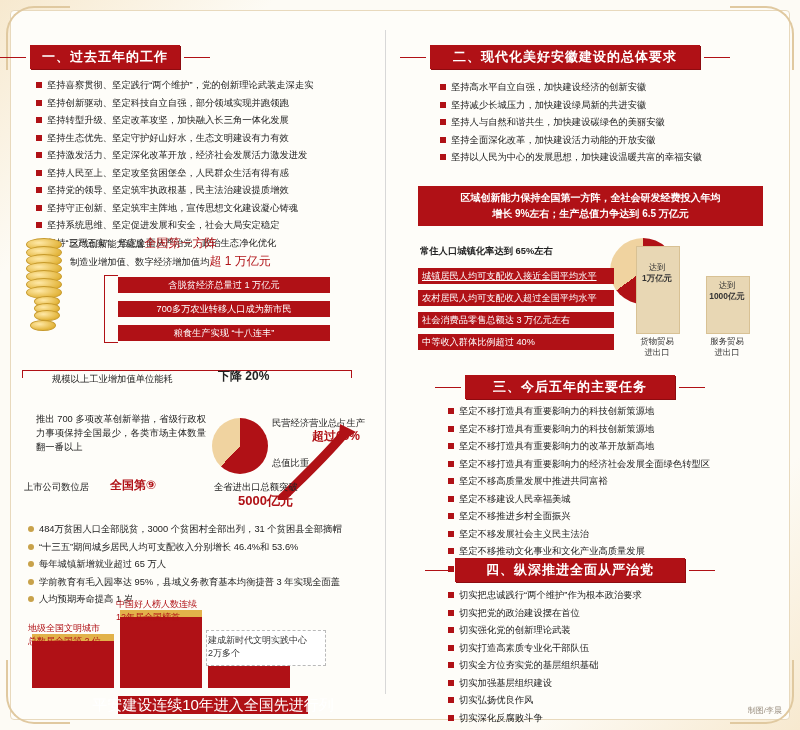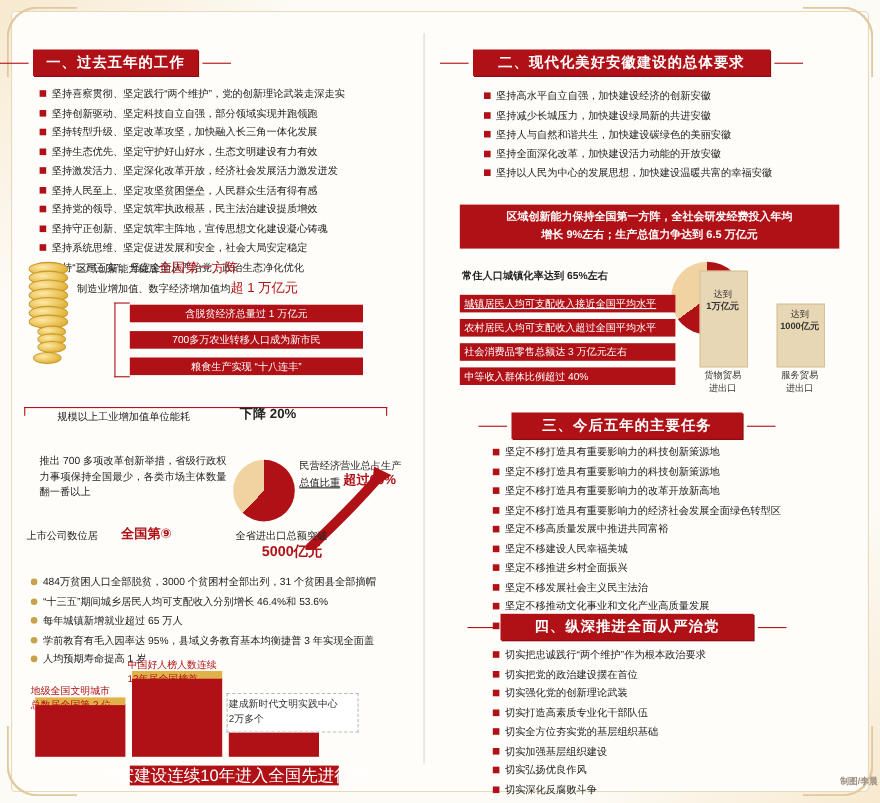--- a/index.html
+++ b/index.html
@@ -113,21 +113,21 @@
   .tradebar{position:absolute;background:#e8d7b4;border:1px solid #d8c194;}
   .tradelab{position:absolute;font-size:8.4px;text-align:center;color:#333;line-height:11px;}
   .steps .step{
     position:absolute;background:#b01116;
   }
   .stepcap{position:absolute;background:#e2b24a;}
   .caption{
     position:absolute;font-size:9px;color:#333;line-height:13px;text-align:left;
   }
   .credit{
-    position:absolute;right:2px;bottom:14px;font-size:8px;color:#9a8f80;font-weight:bold;
+    position:absolute;right:18px;bottom:14px;font-size:8px;color:#9a8f80;
   }
 </style>
 </head>
 <body>
 
 <div class="page">
   <div class="page-inner"></div>
   <div class="corner tl"></div>
   <div class="corner tr"></div>
   <div class="corner bl"></div>
@@ -212,21 +212,21 @@
   <div class="txt b" style="left:218px;top:369px;font-size:12px;">下降 20%</div>
 
   <div class="txt" style="left:36px;top:412px;width:170px;white-space:normal;text-align:justify;">推出 700 多项改革创新举措，省级行政权力事项保持全国最少，各类市场主体数量翻一番以上</div>
 
   <div class="txt" style="left:24px;top:480px;">上市公司数位居</div>
   <div class="txt b red" style="left:110px;top:478px;font-size:12px;">全国第⑨</div>
 
   <div class="pie" style="left:212px;top:418px;width:56px;height:56px;
       background:conic-gradient(#b01116 0 62%, #f0d3a0 62% 100%);"></div>
   <div class="txt" style="left:272px;top:416px;">民营经济营业总占生产</div>
-  <div class="txt" style="left:272px;top:432px;text-decoration:underline;">总值比重</div>
+  <div class="txt" style="left:272px;top:456px;">总值比重</div>
   <div class="txt b red" style="left:312px;top:429px;font-size:12px;">超过60%</div>
 
   <svg width="120" height="80" style="position:absolute;left:252px;top:420px;">
     <path d="M 30 78 C 48 60, 70 40, 92 14" stroke="#b01116" stroke-width="9" fill="none" stroke-linecap="round"></path>
     <polygon points="88,4 104,12 86,24" fill="#b01116"></polygon>
   </svg>
   <div class="txt" style="left:214px;top:480px;">全省进出口总额突破</div>
   <div class="txt b red" style="left:238px;top:494px;font-size:13px;">5000亿元</div>
 
   <div class="blist" style="left:28px;top:522px;width:350px;">

